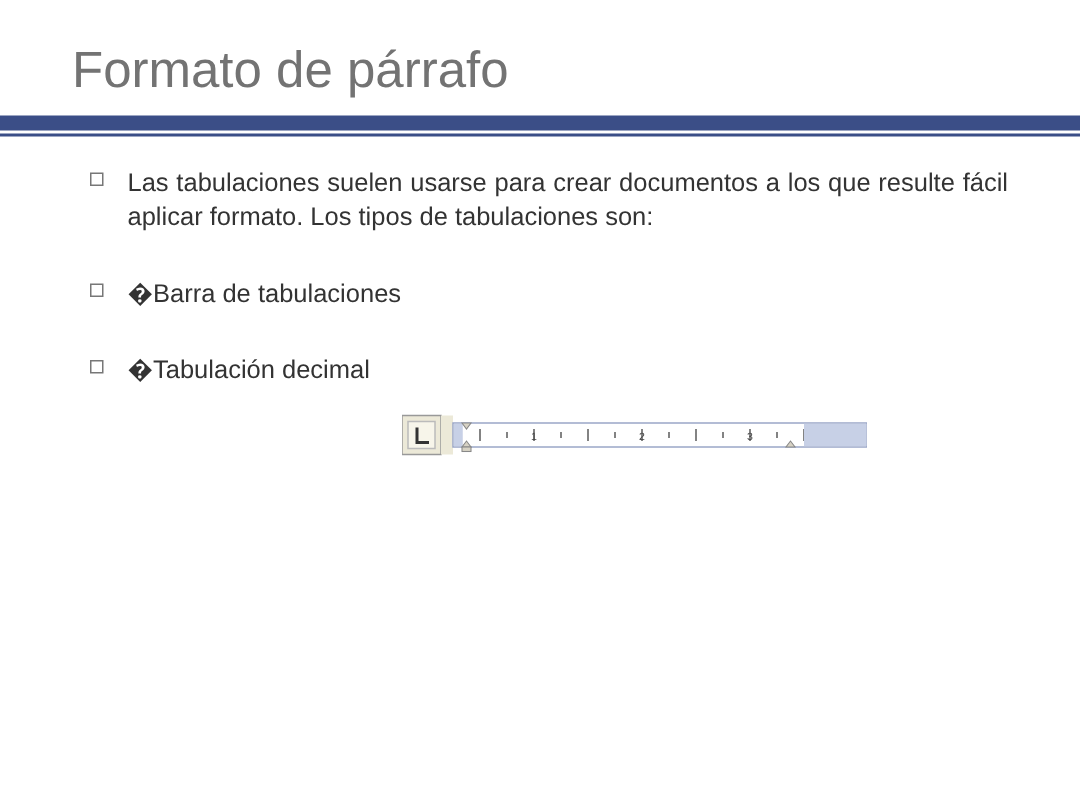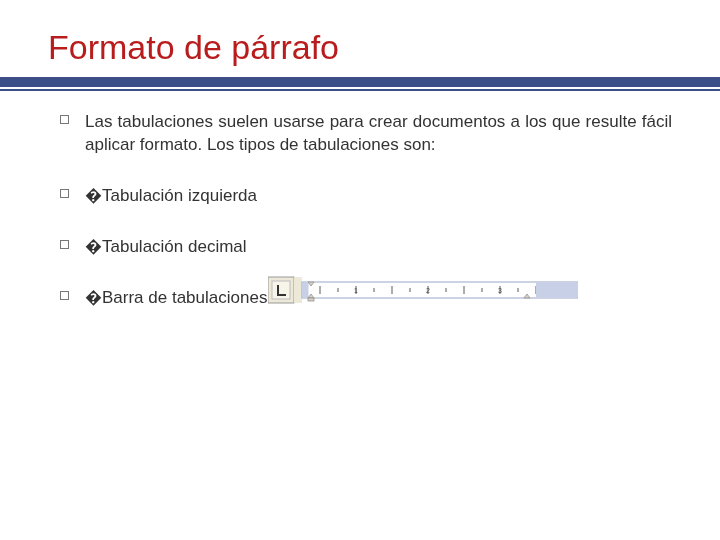--- a/index.html
+++ b/index.html
@@ -15,21 +15,21 @@
   .slide {
     position: relative;
     width: 720px;
     height: 540px;
     box-sizing: border-box;
     padding: 28px 48px 0 48px;
   }
   .title {
     font-size: 34px;
     font-weight: 400;
-    color: #b91c1c;
+    color: #737373;
     margin: 0 0 10px 0;
   }
   .rule-wrap {
     margin-left: -48px;
     width: 720px;
   }
   .rule-thick {
     height: 10px;
     background: #3b4e87;
   }
@@ -87,35 +87,31 @@
     <div class="rule-thin"></div>
   </div>
 
   <div class="content">
 
     <div class="item">
       <span class="square"></span>
       <span class="body-text">Las tabulaciones suelen usarse para crear documentos a los que resulte fácil aplicar formato. Los tipos de tabulaciones son:</span>
     </div>
 
-    <div class="item">
-      <span class="square"></span>
-      <span class="body-text">�Tabulación izquierda</span>
-    </div>
 
 
 
     <div class="item">
       <span class="square"></span>
-      <span class="body-text">�Tabulación decimal</span>
+      <span class="body-text">�Barra de tabulaciones</span>
     </div>
 
     <div class="item">
       <span class="square"></span>
-      <span class="body-text">�Barra de tabulaciones</span>
+      <span class="body-text">�Tabulación decimal</span>
     </div>
 
   </div>
 
   <div class="ruler-img">
     <svg viewBox="0 0 310 28">
 
       <rect x="0" y="1" width="26" height="26" fill="#ece9d8" stroke="#999" stroke-width="1"></rect>
       <rect x="4" y="5" width="18" height="18" fill="#f7f5ea" stroke="#bbb" stroke-width="1"></rect>
 

